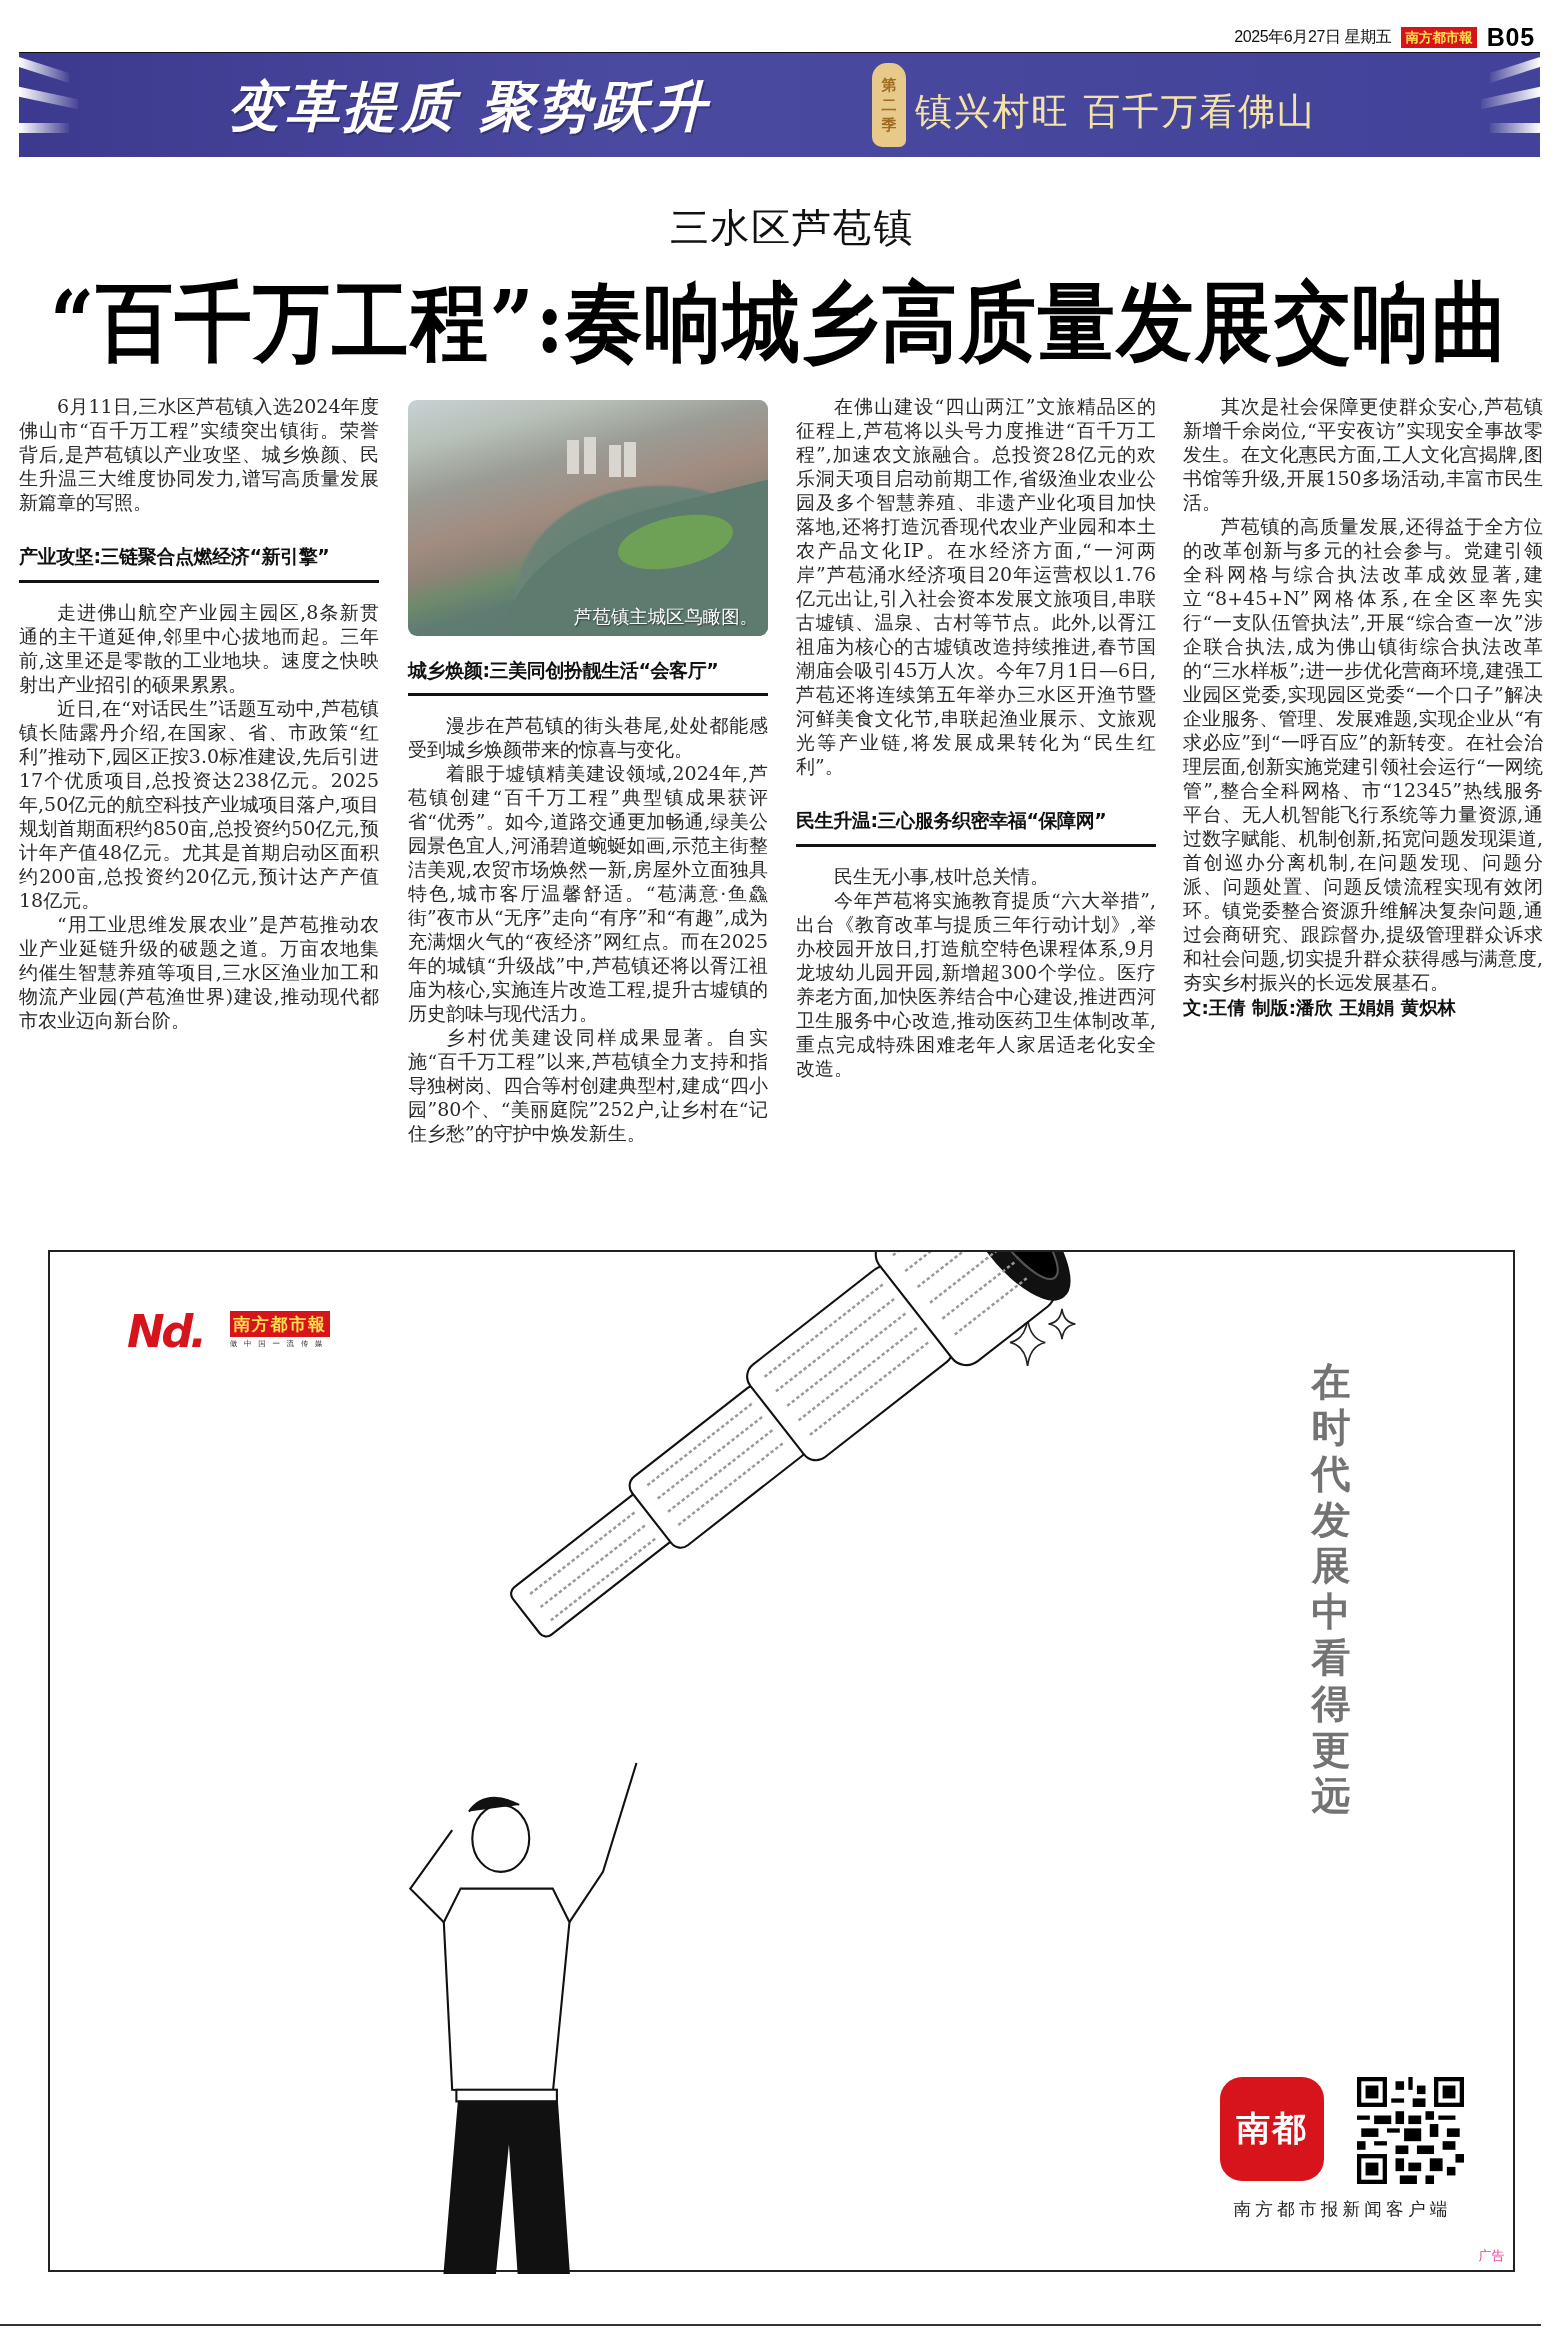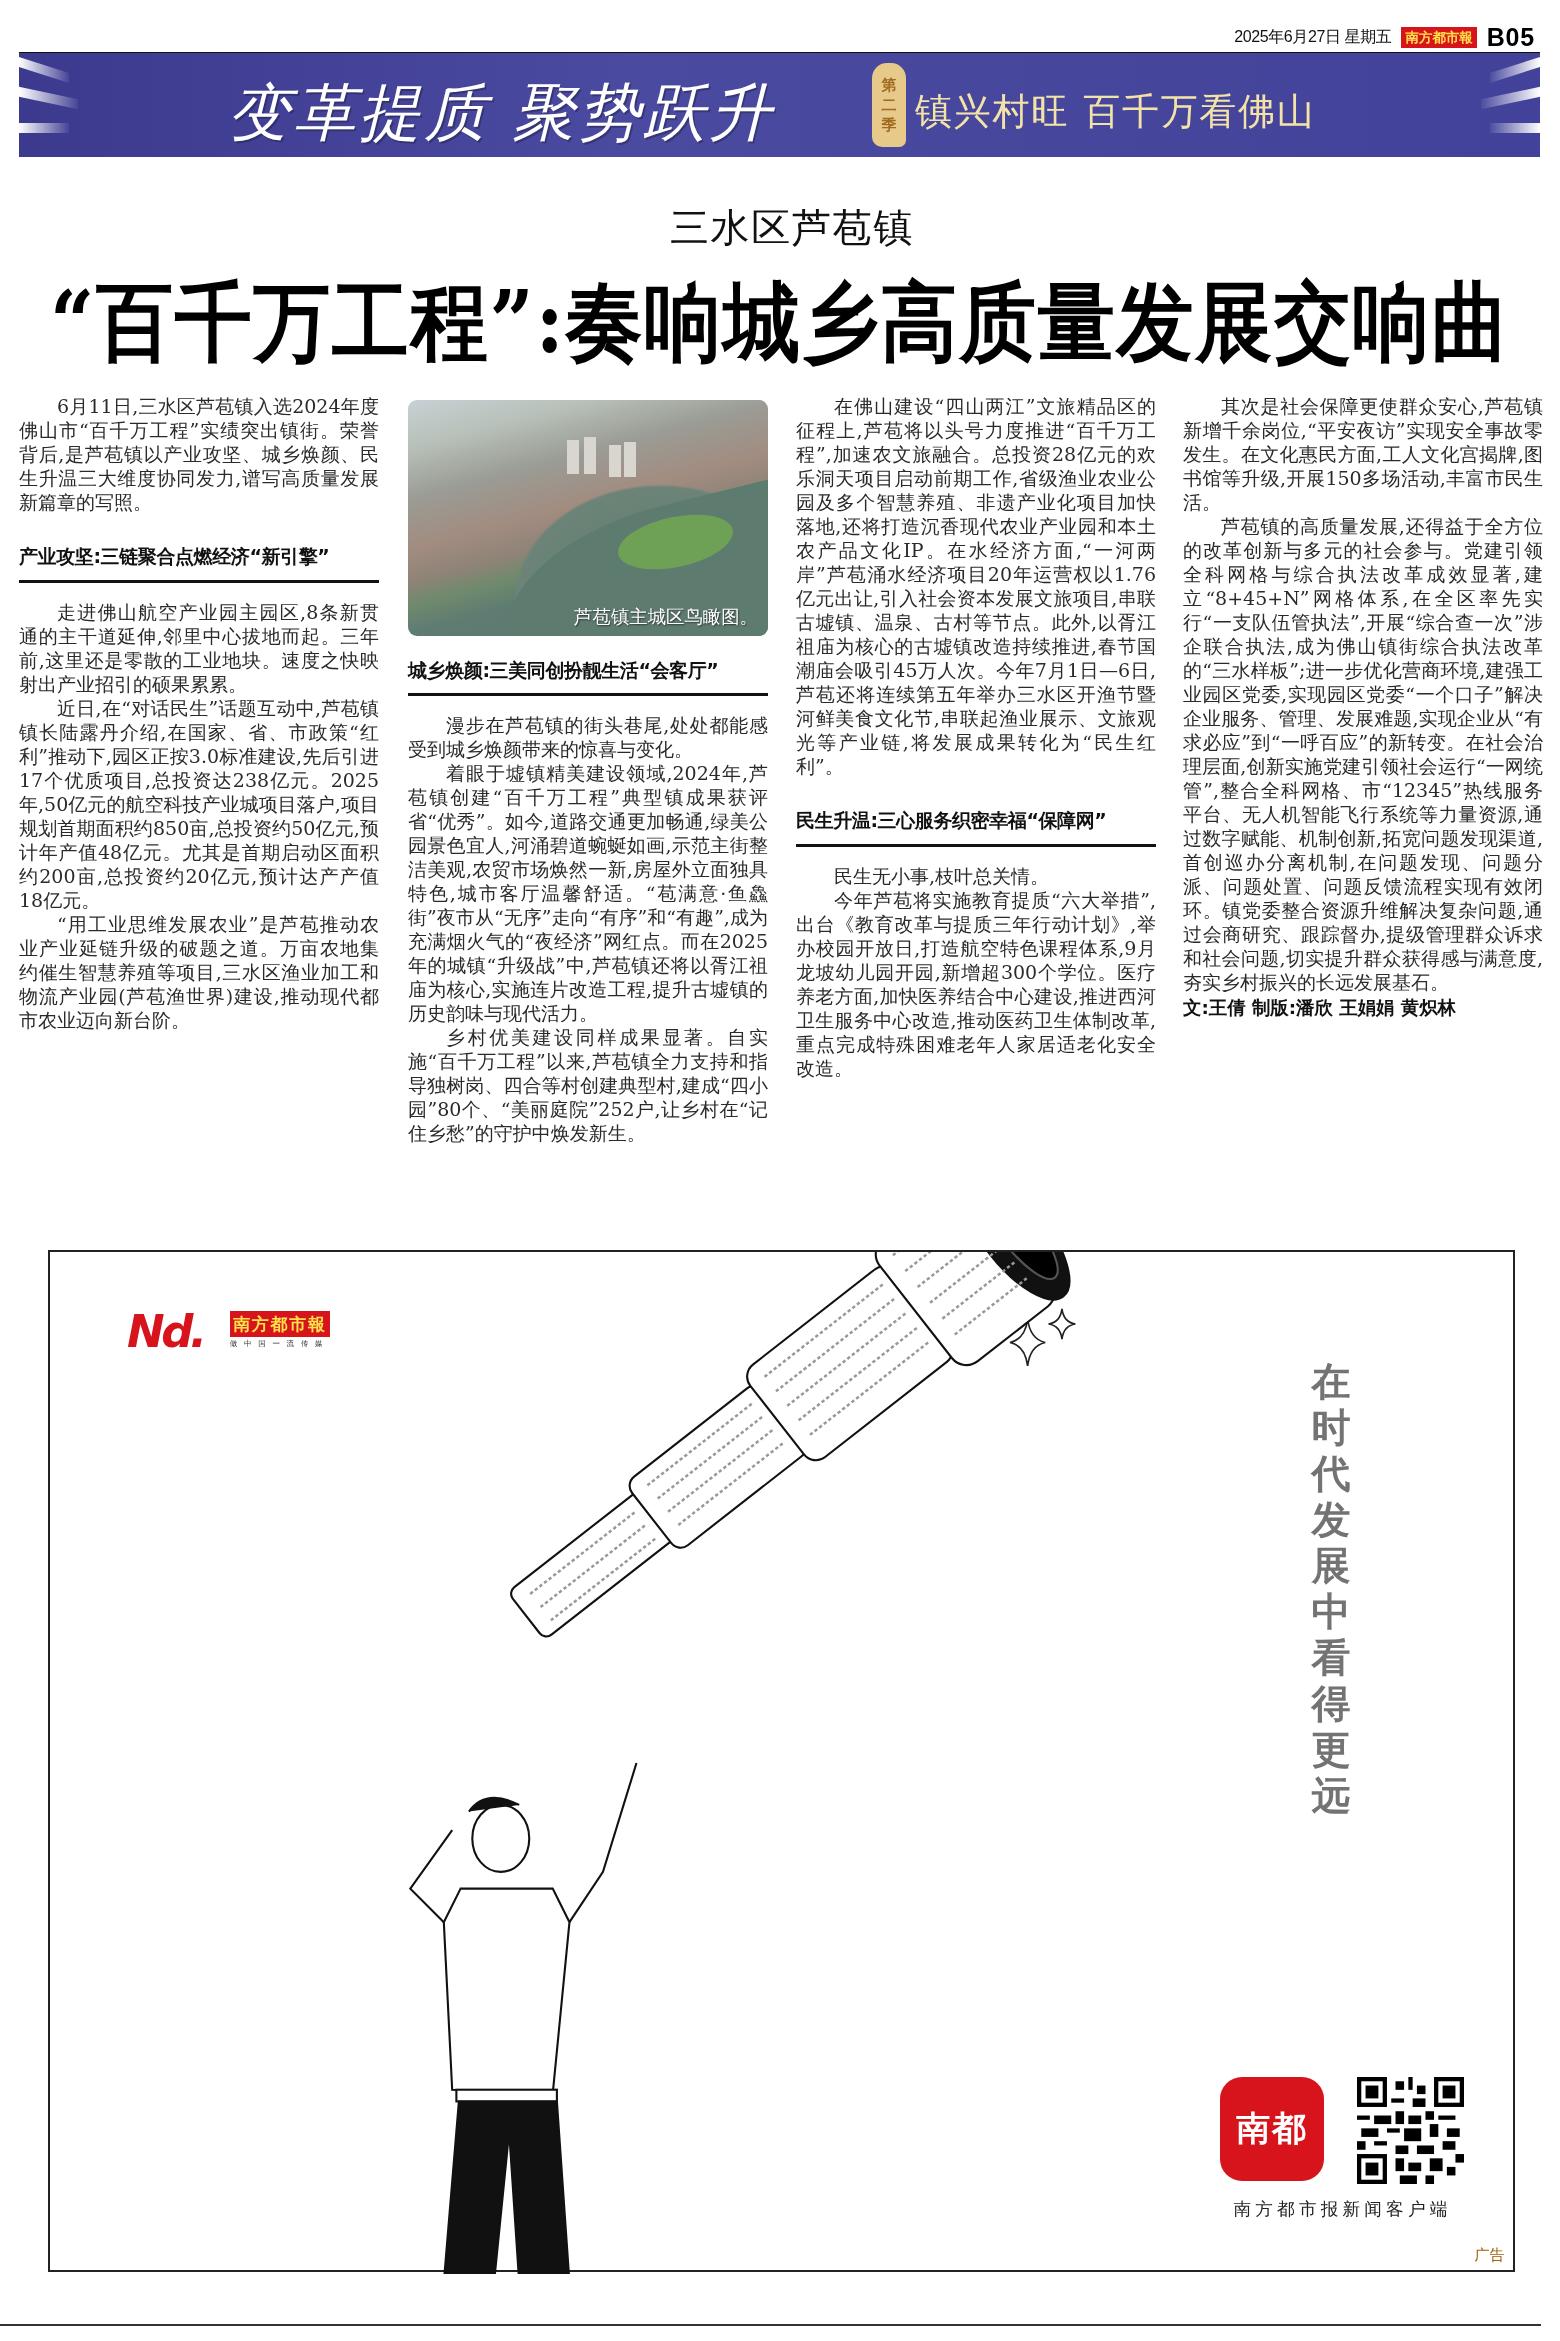--- a/index.html
+++ b/index.html
@@ -23,21 +23,21 @@
   .stripe.l1 { left: 0; top: 11.7px; width: 50px; height: 10px; transform: skewY(18deg); }
   .stripe.l2 { left: 0; top: 40px; width: 59px; height: 10px; transform: skewY(12deg); }
   .stripe.l3 { left: 0; top: 70px; width: 50px; height: 10px; }
   .stripe.r1 { right: 0; top: 11.7px; width: 50px; height: 10px; transform: skewY(-18deg);
                background: linear-gradient(270deg,#ffffff,rgba(255,255,255,0.05)); }
   .stripe.r2 { right: 0; top: 40px; width: 59px; height: 10px; transform: skewY(-12deg);
                background: linear-gradient(270deg,#ffffff,rgba(255,255,255,0.05)); }
   .stripe.r3 { right: 0; top: 70px; width: 50px; height: 10px;
                background: linear-gradient(270deg,#ffffff,rgba(255,255,255,0.05)); }
   .banner-main { position: absolute; left: 209px; top: 18.4px; font-family: "DejaVu Sans", sans-serif;
-                 font-size: 62px; font-weight: normal; color: #ffffff; letter-spacing: 3.4px;
+                 font-size: 54px; font-weight: bold; color: #ffffff; letter-spacing: 3.4px;
                  font-style: italic; text-shadow: 1.7px 1.7px 0 rgba(0,0,0,0.25); white-space: nowrap; }
   .season-badge { position: absolute; left: 853px; top: 10px; width: 34px; height: 84px;
                   background: #e7c98a; border-radius: 15px 15px 6.7px 10px;
                   display: flex; flex-direction: column; align-items: center; justify-content: center;
                   color: #a06a20; font-size: 15px; font-weight: bold; line-height: 20px;
                   font-family: "DejaVu Sans", sans-serif; }
   .banner-sub { position: absolute; left: 896px; top: 34px; font-family: "DejaVu Sans", sans-serif;
                 font-size: 37px; color: #f3e3a8; letter-spacing: 1.7px; white-space: nowrap; }
 
   
@@ -90,21 +90,21 @@
              font-family: "DejaVu Sans", sans-serif; font-weight: bold; font-size: 39px; color: #737373;
              line-height: 46px; text-align: center; word-break: break-all; }
   .app-icon { position: absolute; left: 1170px; top: 825px; width: 104px; height: 104px;
               background: #d7141b; border-radius: 22px; color: #fff;
               display: flex; align-items: center; justify-content: center;
               font-family: "DejaVu Sans", sans-serif; font-weight: bold; font-size: 34px; letter-spacing: 1.7px; }
   .qr { position: absolute; left: 1307px; top: 825px; width: 107px; height: 107px; }
   .app-caption { position: absolute; left: 1170px; top: 945px; width: 245px; text-align: center;
                  font-family: "DejaVu Sans", sans-serif; font-size: 17.6px; color: #222; letter-spacing: 4.2px; }
   .ad-label { position: absolute; right: 8.4px; bottom: 5px; font-family: "DejaVu Sans", sans-serif;
-              font-size: 15px; color: #a16207; }
+              font-size: 13px; color: #ec4899; }
   .bottom-rule { position: absolute; left: 0; top: 2324px; width: 1541px; height: 1.7px; background: #333; }
 </style>
 </head>
 <body>
 
 <div class="page-header">
   <span class="page-date">2025年6月27日 星期五</span>
   <span class="paper-mark">南方都市報</span>
   <span class="page-no">B05</span>
 </div>

